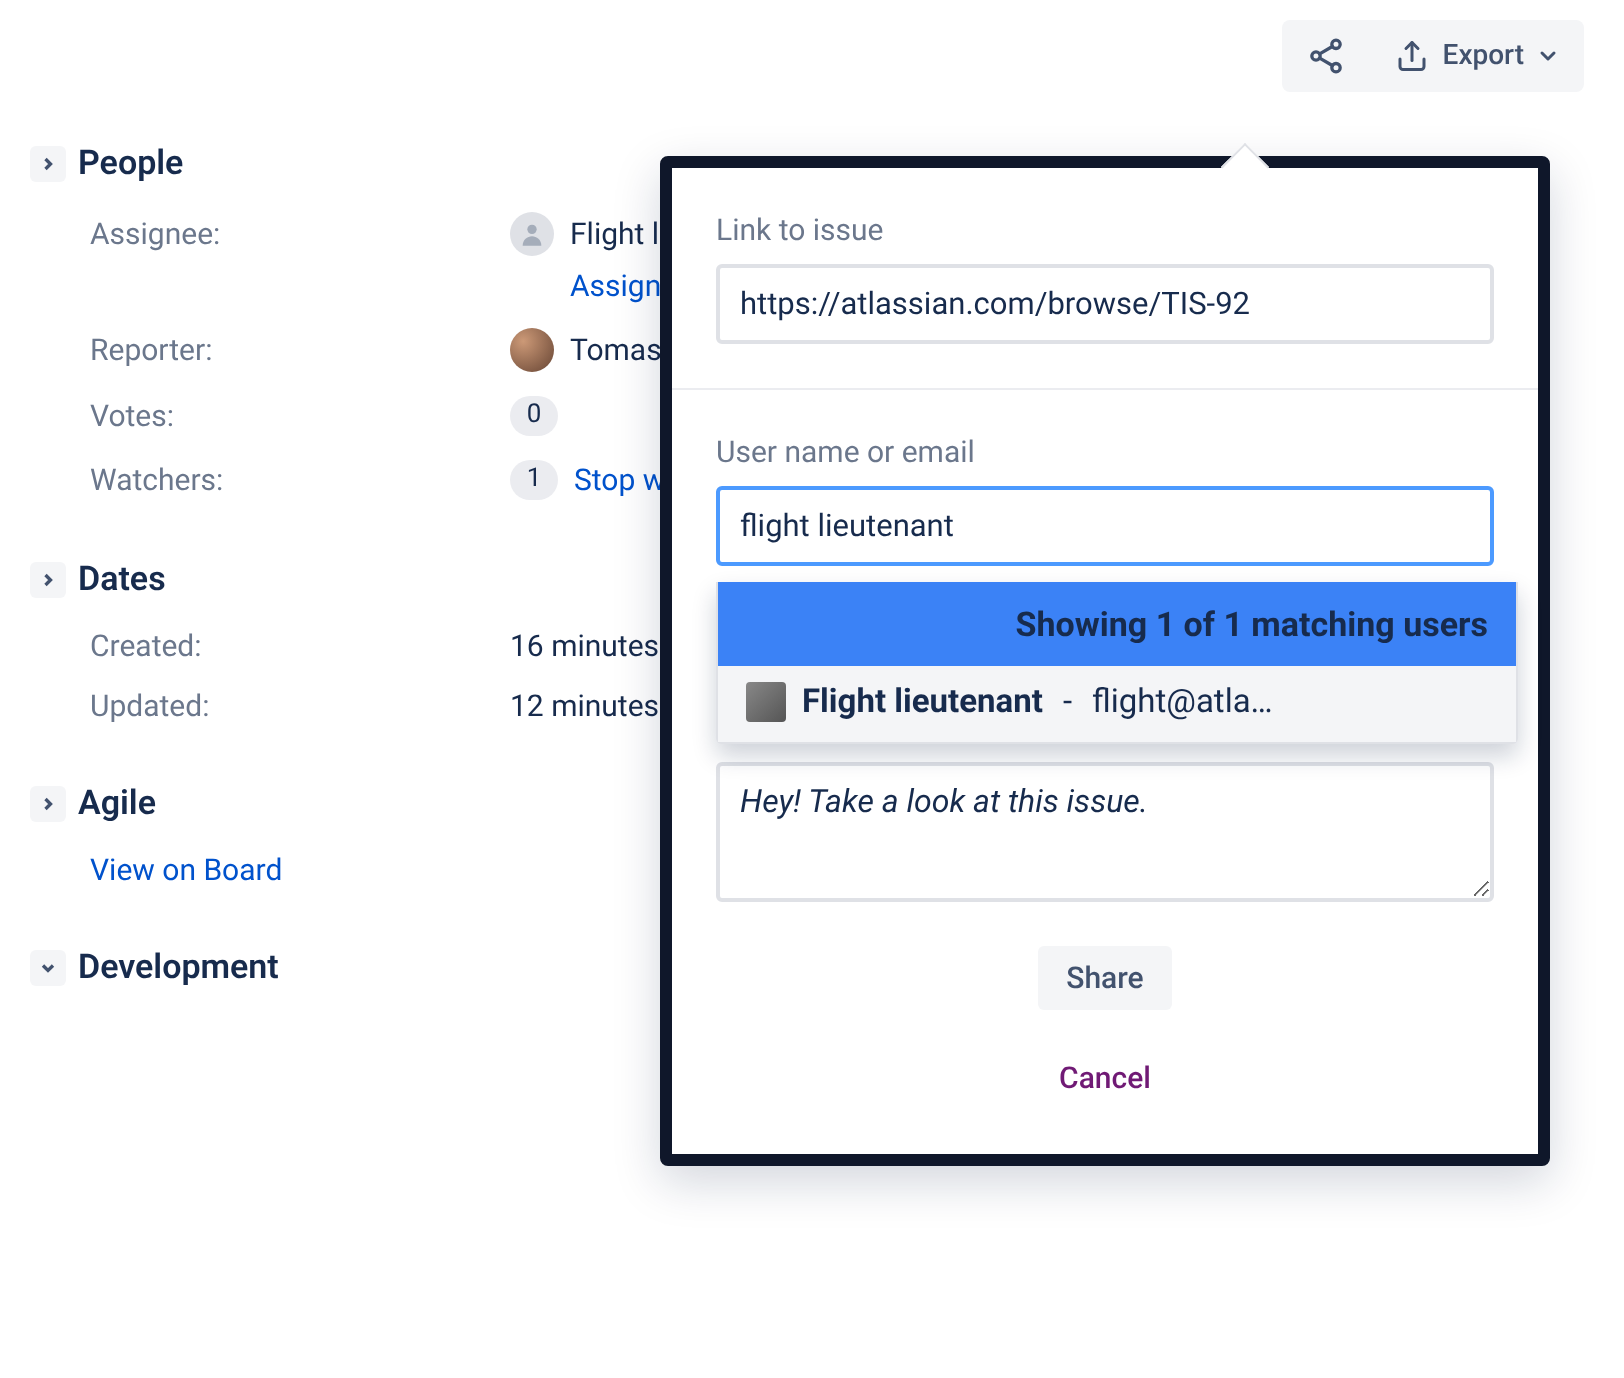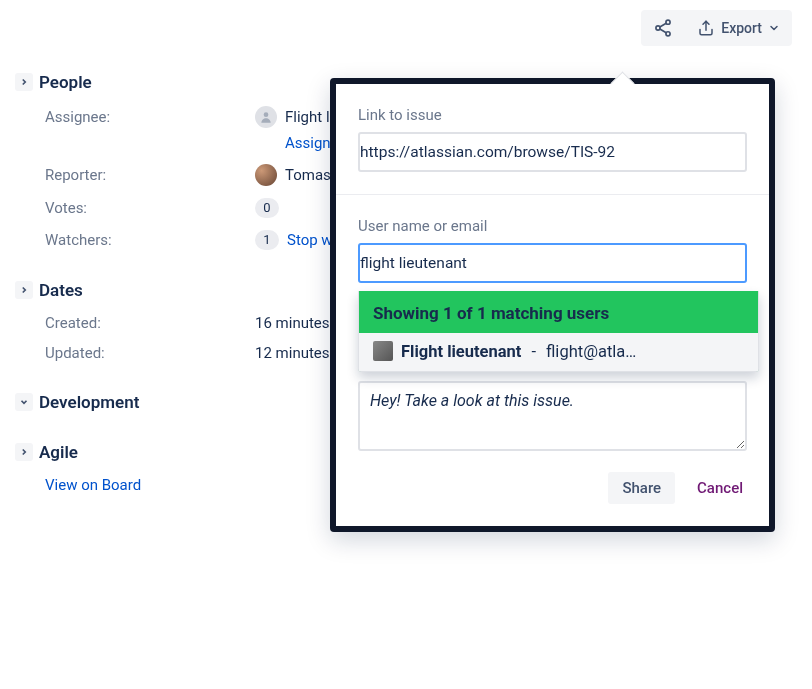--- a/index.html
+++ b/index.html
@@ -146,45 +146,46 @@
     .pop-label {
       color: #6b778c;
       font-size: 15px;
       margin-bottom: 8px;
     }
     .pop-input {
       width: 100%;
       height: 40px;
       border: 2px solid #dfe1e6;
       border-radius: 3px;
-      padding: 0 0;
+      padding: 0 10px;
       font-size: 15.5px;
       color: #172b4d;
       font-family: inherit;
     }
     .pop-input.focused {
       border: 2px solid #4c9aff;
       box-shadow: none;
     }
     .divider {
       height: 1px;
       background: #ebecf0;
       margin: 22px -22px;
     }
     .autocomplete {
       position: absolute;
       left: 22px;
       top: 207px;
       width: 401px;
-      background: #22c55e;
+      background: #3b82f6;
       border: 1px solid #dfe1e6;
       border-radius: 0 0 3px 3px;
       border-top: none;
       box-shadow: 0 6px 12px rgba(9,30,66,.2);
       z-index: 10;
+      text-align: right;
     }
     .ac-header {
       font-weight: 700;
       padding: 12px 14px 10px;
       font-size: 17px;
     }
     .ac-item {
       display: flex;
       align-items: center;
       gap: 8px;
@@ -226,20 +227,21 @@
       resize: both;
       font-style: italic;
     }
 
     .pop-footer {
       display: flex;
       justify-content: flex-end;
       gap: 18px;
       align-items: center;
       margin-top: 18px;
+      flex-direction: column;
     }
     .btn {
       border: none;
       border-radius: 3px;
       padding: 7px 14px;
       font-size: 15px;
       font-weight: 500;
       cursor: pointer;
       font-family: inherit;
     }
@@ -340,37 +342,37 @@
         <span class="field-label">Updated:</span>
         <span class="field-value">12 minutes ago</span>
       </div>
     </div>
   </div>
 
   <div class="section">
     <div class="section-header">
       <span class="chevron-box">
         <svg width="10" height="10" viewBox="0 0 24 24" fill="none" stroke="#42526e" stroke-width="4">
+            <polyline points="9 6 15 12 9 18"></polyline>
+          </svg>
+      </span>
+      <span class="section-title">Agile</span>
+    </div>
+    <div class="linklbl">View on Board</div>
+  </div>
+
+  <div class="section">
+    <div class="section-header">
+      <span class="chevron-box">
+        <svg width="10" height="10" viewBox="0 0 24 24" fill="none" stroke="#42526e" stroke-width="4">
             <polyline points="6 9 12 15 18 9"></polyline>
           </svg>
       </span>
       <span class="section-title">Development</span>
     </div>
-  </div>
-
-  <div class="section">
-    <div class="section-header">
-      <span class="chevron-box">
-        <svg width="10" height="10" viewBox="0 0 24 24" fill="none" stroke="#42526e" stroke-width="4">
-            <polyline points="9 6 15 12 9 18"></polyline>
-          </svg>
-      </span>
-      <span class="section-title">Agile</span>
-    </div>
-    <div class="linklbl">View on Board</div>
   </div>
 </div>
 
 <div class="popover">
   <div class="pop-label">Link to issue</div>
   <input class="pop-input" readonly="" value="https://atlassian.com/browse/TIS-92" style="">
   <div class="divider"></div>
   <div class="pop-label">User name or email</div>
   <input class="pop-input focused" value="flight lieutenant" style="">
 

